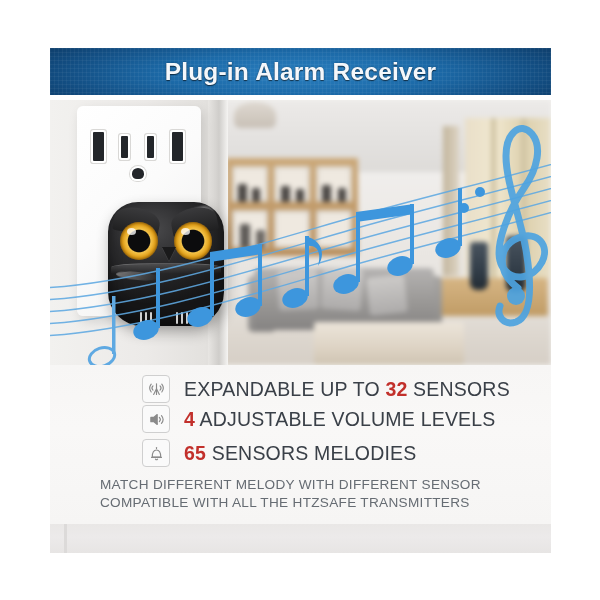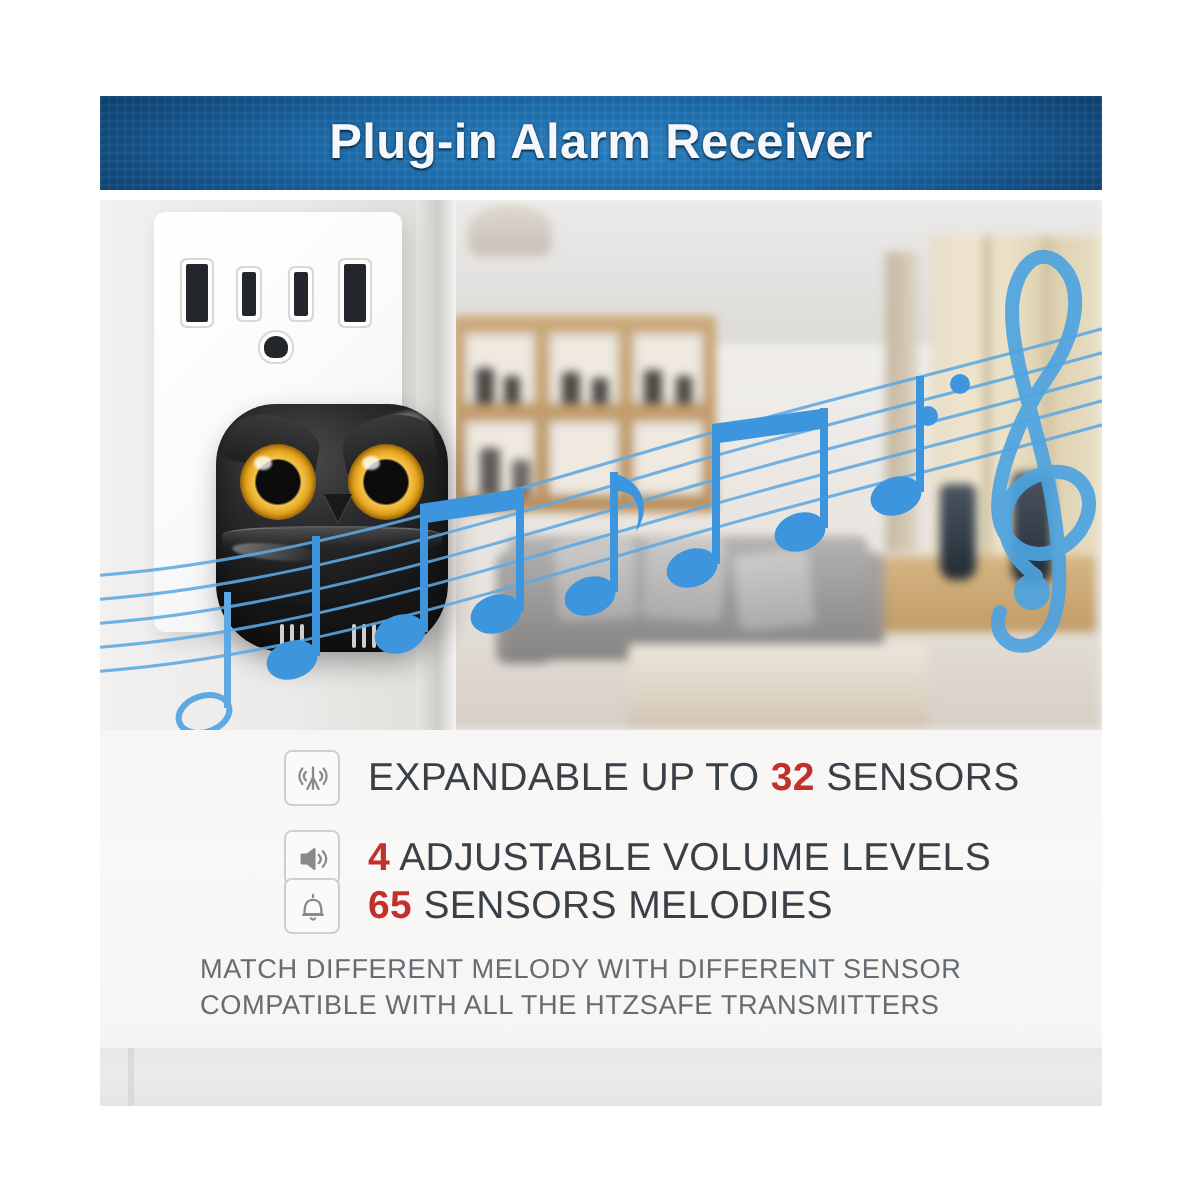--- a/index.html
+++ b/index.html
@@ -488,21 +488,21 @@
           <path d="M8 19 L12 11 L16 19"></path>
           <path d="M7 7 C5 9 5 11 7 13"></path>
           <path d="M17 7 C19 9 19 11 17 13"></path>
           <path d="M4.5 4.5 C1.8 8 1.8 12 4.5 15.5"></path>
           <path d="M19.5 4.5 C22.2 8 22.2 12 19.5 15.5"></path>
         </svg>
       </span>
       <span class="feat-text"><span>EXPANDABLE UP TO </span><span class="num">32</span><span> SENSORS</span></span>
     </div>
 
-    <div class="feat-row" style="top:50px;">
+    <div class="feat-row" style="top:40px;">
       <span class="feat-icon">
         <svg width="17" height="17" viewBox="0 0 24 24" fill="none" stroke="#8a8a8a" stroke-width="1.6" stroke-linecap="round" stroke-linejoin="round">
           <path d="M4 9 L8 9 L13 5 L13 19 L8 15 L4 15 Z" fill="#8a8a8a" stroke="#8a8a8a"></path>
           <path d="M16 9 C18 11 18 13 16 15"></path>
           <path d="M19 6.5 C22 10 22 14 19 17.5"></path>
         </svg>
       </span>
       <span class="feat-text"><span></span><span class="num">4</span><span> ADJUSTABLE VOLUME LEVELS</span></span>
     </div>
 

